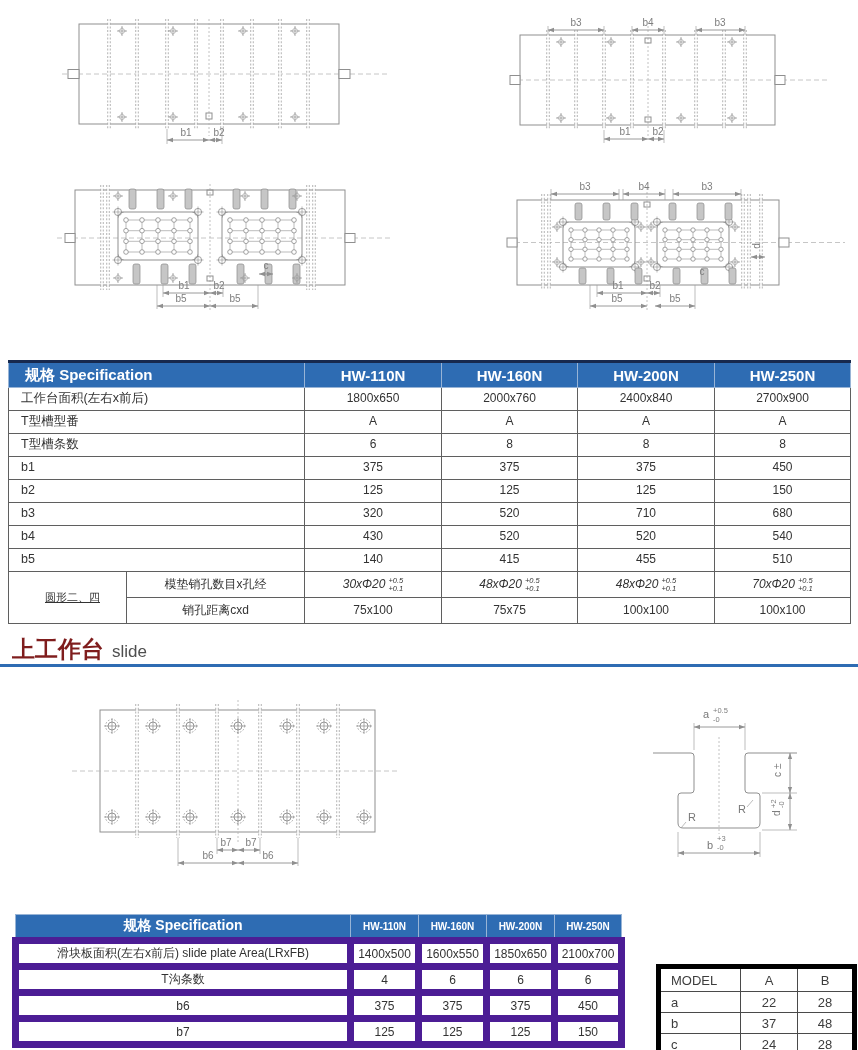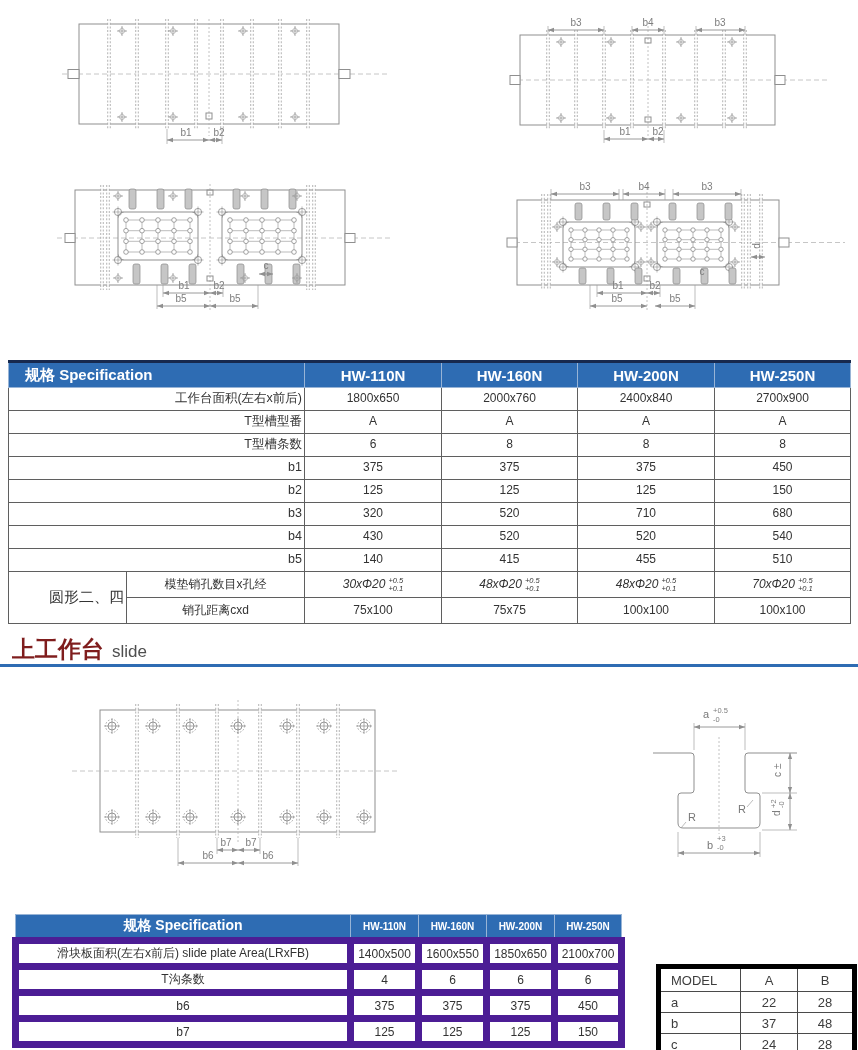--- a/index.html
+++ b/index.html
@@ -31,22 +31,22 @@
   .spec-table{width:842px;border:1px solid #3c3c3c;border-top:3px solid #17294e;}
   .spec-table th{
     background:#2e6cb3;color:#fff;border:1px solid #98b4d6;height:24px;
     font-size:15px;font-weight:bold;text-align:center;padding:0;
   }
   .spec-table th.hl{text-align:left;padding-left:16px;}
   .spec-table td{
     border:1px solid #5f5f5f;font-size:12px;color:#333;height:22px;
     text-align:center;padding:0 2px;line-height:1.1;
   }
-  .spec-table td.lbl{text-align:right;padding-left:12px;font-size:12.5px;}
-  .spec-table td.grp{text-align:right;padding-left:12px;font-size:15px;}
+  .spec-table td.lbl{text-align:left;padding-left:12px;font-size:12.5px;}
+  .spec-table td.grp{text-align:center;padding-left:12px;font-size:11px;text-decoration:underline;}
   .spec-table tr.tall td{height:25px;}
   .tolcell{display:inline-flex;align-items:center;justify-content:flex-start;font-style:italic;}
   .tolstack{display:inline-flex;flex-direction:column;font-size:7.5px;line-height:8px;text-align:left;margin-left:3px;}
 
   
   .section-title{left:12px;top:634px;}
   .section-title .zh{font-size:23px;font-weight:bold;color:#7f1d1d;}
   .section-title .en{font-size:17px;color:#4f4f4f;margin-left:8px;margin-top:10px;}
   .section-rule{left:0;top:664px;width:858px;height:3px;background:#2e6cb3;}
 

